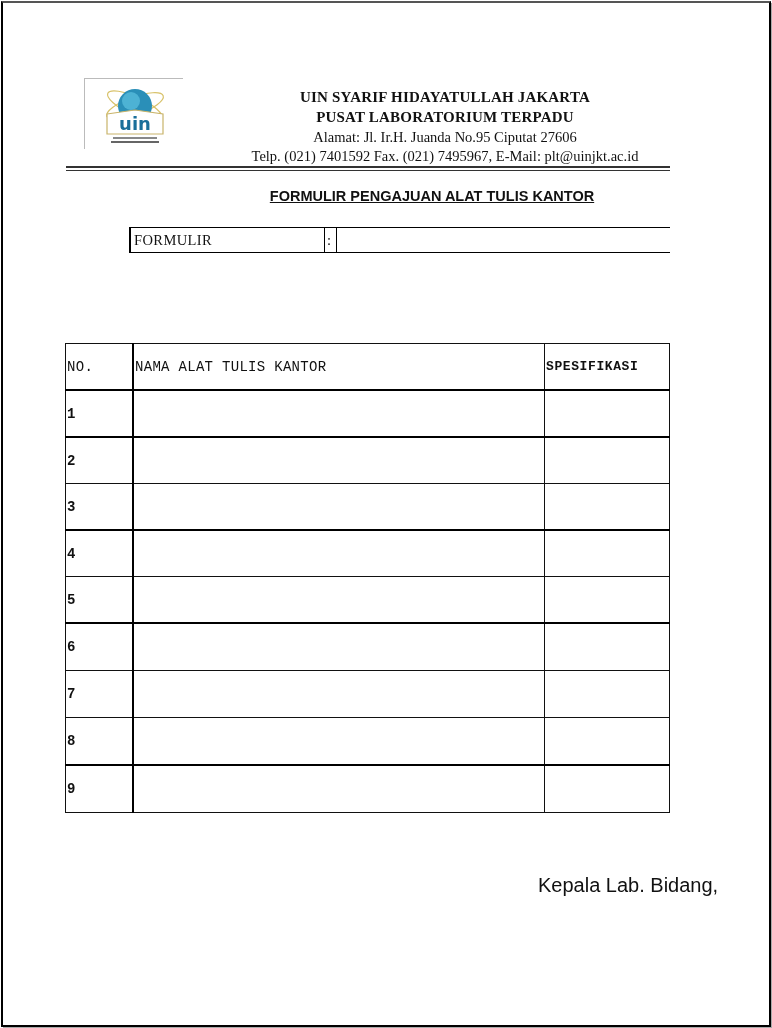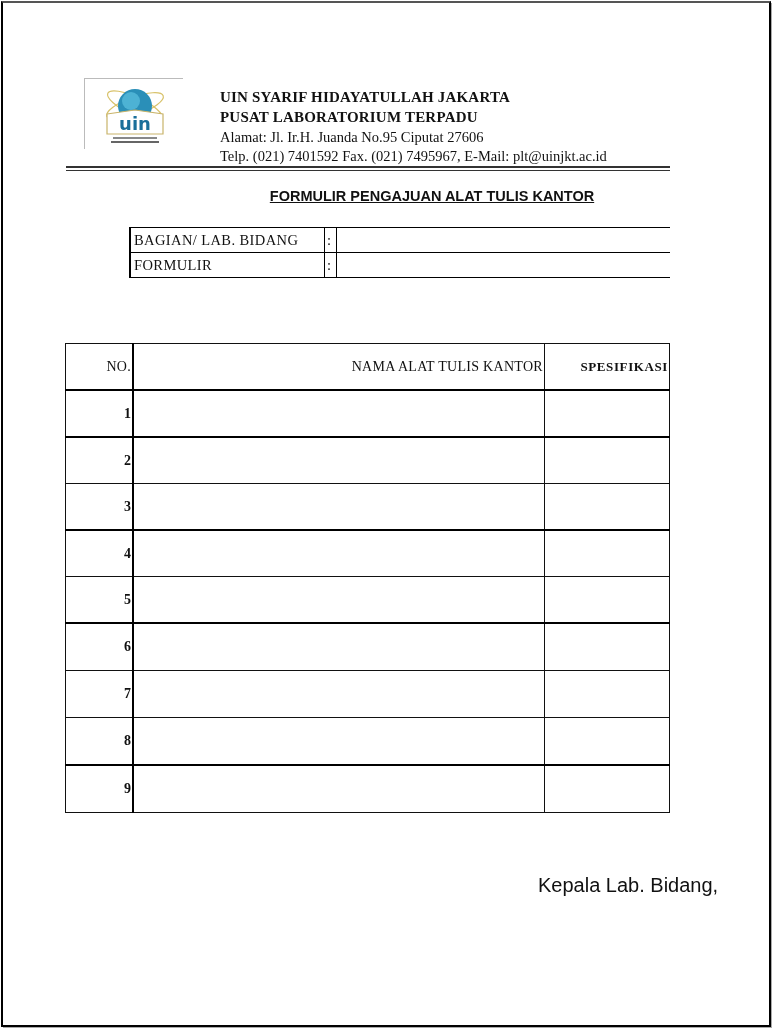--- a/index.html
+++ b/index.html
@@ -1,34 +1,34 @@
 <!DOCTYPE html>
 <html><head>
   <meta charset="utf-8">
   <style>
     html, body { margin: 0; padding: 0; background: #ffffff; }
     body { width: 772px; height: 1028px; position: relative; overflow: hidden; font-family: "DejaVu Serif", serif; color: #111; }
     .page { position: absolute; left: 1px; top: 1px; width: 766px; height: 1022px; border-left: 2px solid #000; border-top: 2px solid #555; border-right: 2px solid #000; border-bottom: 2px solid #000; box-shadow: 2px 2px 0 #aaa; background: #fff; }
     .logo-box { position: absolute; left: 84px; top: 78px; width: 98px; height: 70px; border-top: 1px solid #bbb; border-left: 1px solid #bbb; }
     .logo { position: absolute; left: 101px; top: 84px; width: 68px; height: 62px; }
-    .hdr { position: absolute; left: 220px; width: 450px; white-space: nowrap; }
+    .hdr { position: absolute; left: 220px; width: 450px; text-align: center; white-space: nowrap; }
     .hdr1 { top: 89px; font-family: "Liberation Serif", serif; font-weight: bold; font-size: 15px; letter-spacing: 0.2px; }
     .hdr2 { top: 109px; font-family: "Liberation Serif", serif; font-weight: bold; font-size: 15px; letter-spacing: 0.2px; }
     .hdr3 { top: 129px; font-family: "Liberation Serif", serif; font-size: 14.5px; }
     .hdr4 { top: 148px; font-family: "Liberation Serif", serif; font-size: 14.5px; }
     .rule1 { position: absolute; left: 66px; top: 166px; width: 604px; height: 0; border-top: 2px solid #333; }
     .rule2 { position: absolute; left: 66px; top: 170px; width: 604px; height: 0; border-top: 1px solid #333; }
     .form-title { position: absolute; left: 60px; width: 744px; top: 188px; text-align: center; font-family: "Liberation Sans", sans-serif; font-weight: bold; font-size: 14.5px; text-decoration: underline; }
     .info { position: absolute; left: 129px; top: 227px; width: 541px; border-collapse: collapse; }
     .info td { font-family: "Liberation Serif", serif; font-size: 14.5px; border-top: 1px solid #000; border-bottom: 1px solid #000; padding: 0 0 0 3px; height: 24px; letter-spacing: 0.4px; }
     .info td.lbl { border-left: 2px solid #000; width: 190px; }
     .info td.colon { border-left: 1px solid #000; border-right: 1px solid #000; width: 7px; padding: 0 2px; }
     .info td.val { border-right: none; }
     .items { position: absolute; left: 65px; top: 343px; width: 605px; border-collapse: collapse; }
-    .items th, .items td { border: 1px solid #111; text-align: right; font-family: Liberation Serif, serif; }
+    .items th, .items td { border: 1px solid #111; text-align: left; font-family: Liberation Mono, monospace; }
     .items th { height: 43px; font-size: 14px; font-weight: normal; letter-spacing: 0.3px; }
     .items th.spec { font-weight: bold; font-size: 13px; letter-spacing: 0.6px; }
     .items td { height: 43px; font-weight: bold; font-size: 14px; }
     .items .c-no { width: 64px; border-right: 2px solid #000; }
     .items .c-nm { width: 408px; }
     .items tr.thick td { border-top: 2px solid #000; }
     .items tr.r6 td, .items tr.r7 td, .items tr.r8 td, .items tr.r9 td, .items tr.r10 td { height: 44px; }
     .sign { position: absolute; left: 538px; top: 874px; font-family: Liberation Sans, sans-serif; font-size: 20px; white-space: nowrap; }
   </style>
 </head>
@@ -52,25 +52,20 @@
 <div class="hdr hdr2">PUSAT LABORATORIUM TERPADU</div>
 <div class="hdr hdr3">Alamat: Jl. Ir.H. Juanda No.95 Ciputat  27606</div>
 <div class="hdr hdr4">Telp. (021) 7401592 Fax. (021) 7495967, E-Mail: plt@uinjkt.ac.id</div>
 <div class="rule1"></div>
 <div class="rule2"></div>
 
 <div class="form-title">FORMULIR PENGAJUAN ALAT TULIS KANTOR</div>
 
 <table class="info">
   <tbody>
-      <tr>
-    <td class="lbl">BAGIAN/ LAB. BIDANG</td>
-    <td class="colon">:</td>
-    <td class="val"></td>
-  </tr>
   <tr>
     <td class="lbl">FORMULIR</td>
     <td class="colon">:</td>
     <td class="val"></td>
   </tr>
 </tbody>
   </table>
 
 <table class="items">
   <tbody>

